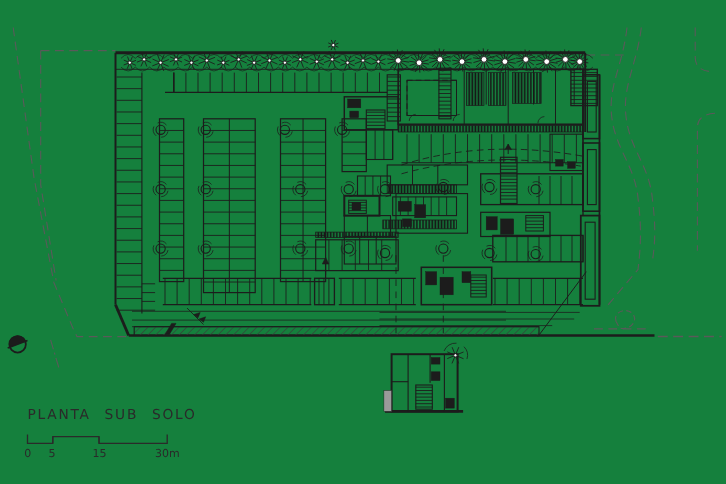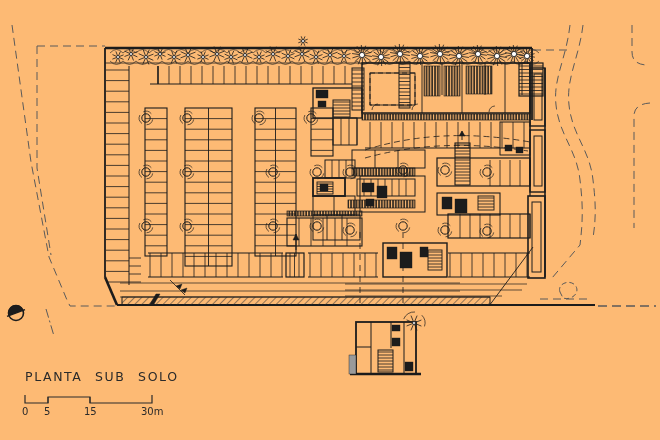--- a/index.html
+++ b/index.html
@@ -1,16 +1,16 @@
 <!DOCTYPE html>
 <html><head>
 <meta charset="utf-8">
 <style>
   html,body{margin:0;padding:0;background:#fff;}
-  #page{position:relative;width:660px;height:440px;background:#fdba74;overflow:hidden;
+  #page{position:relative;width:660px;height:440px;background:#15803d;overflow:hidden;
         font-family:"DejaVu Sans","Liberation Sans",sans-serif;}
   #plan-svg{position:absolute;left:0;top:0;}
   .t-title{font-size:12.5px;letter-spacing:1.6px;word-spacing:7px;fill:#2a2a2a;}
   .t-num{font-size:10px;fill:#2a2a2a;}
   .sbar{stroke:#2a2a2a;stroke-width:1.2;fill:none;}
 </style>
 </head>
 <body>
 
 <div id="page">

